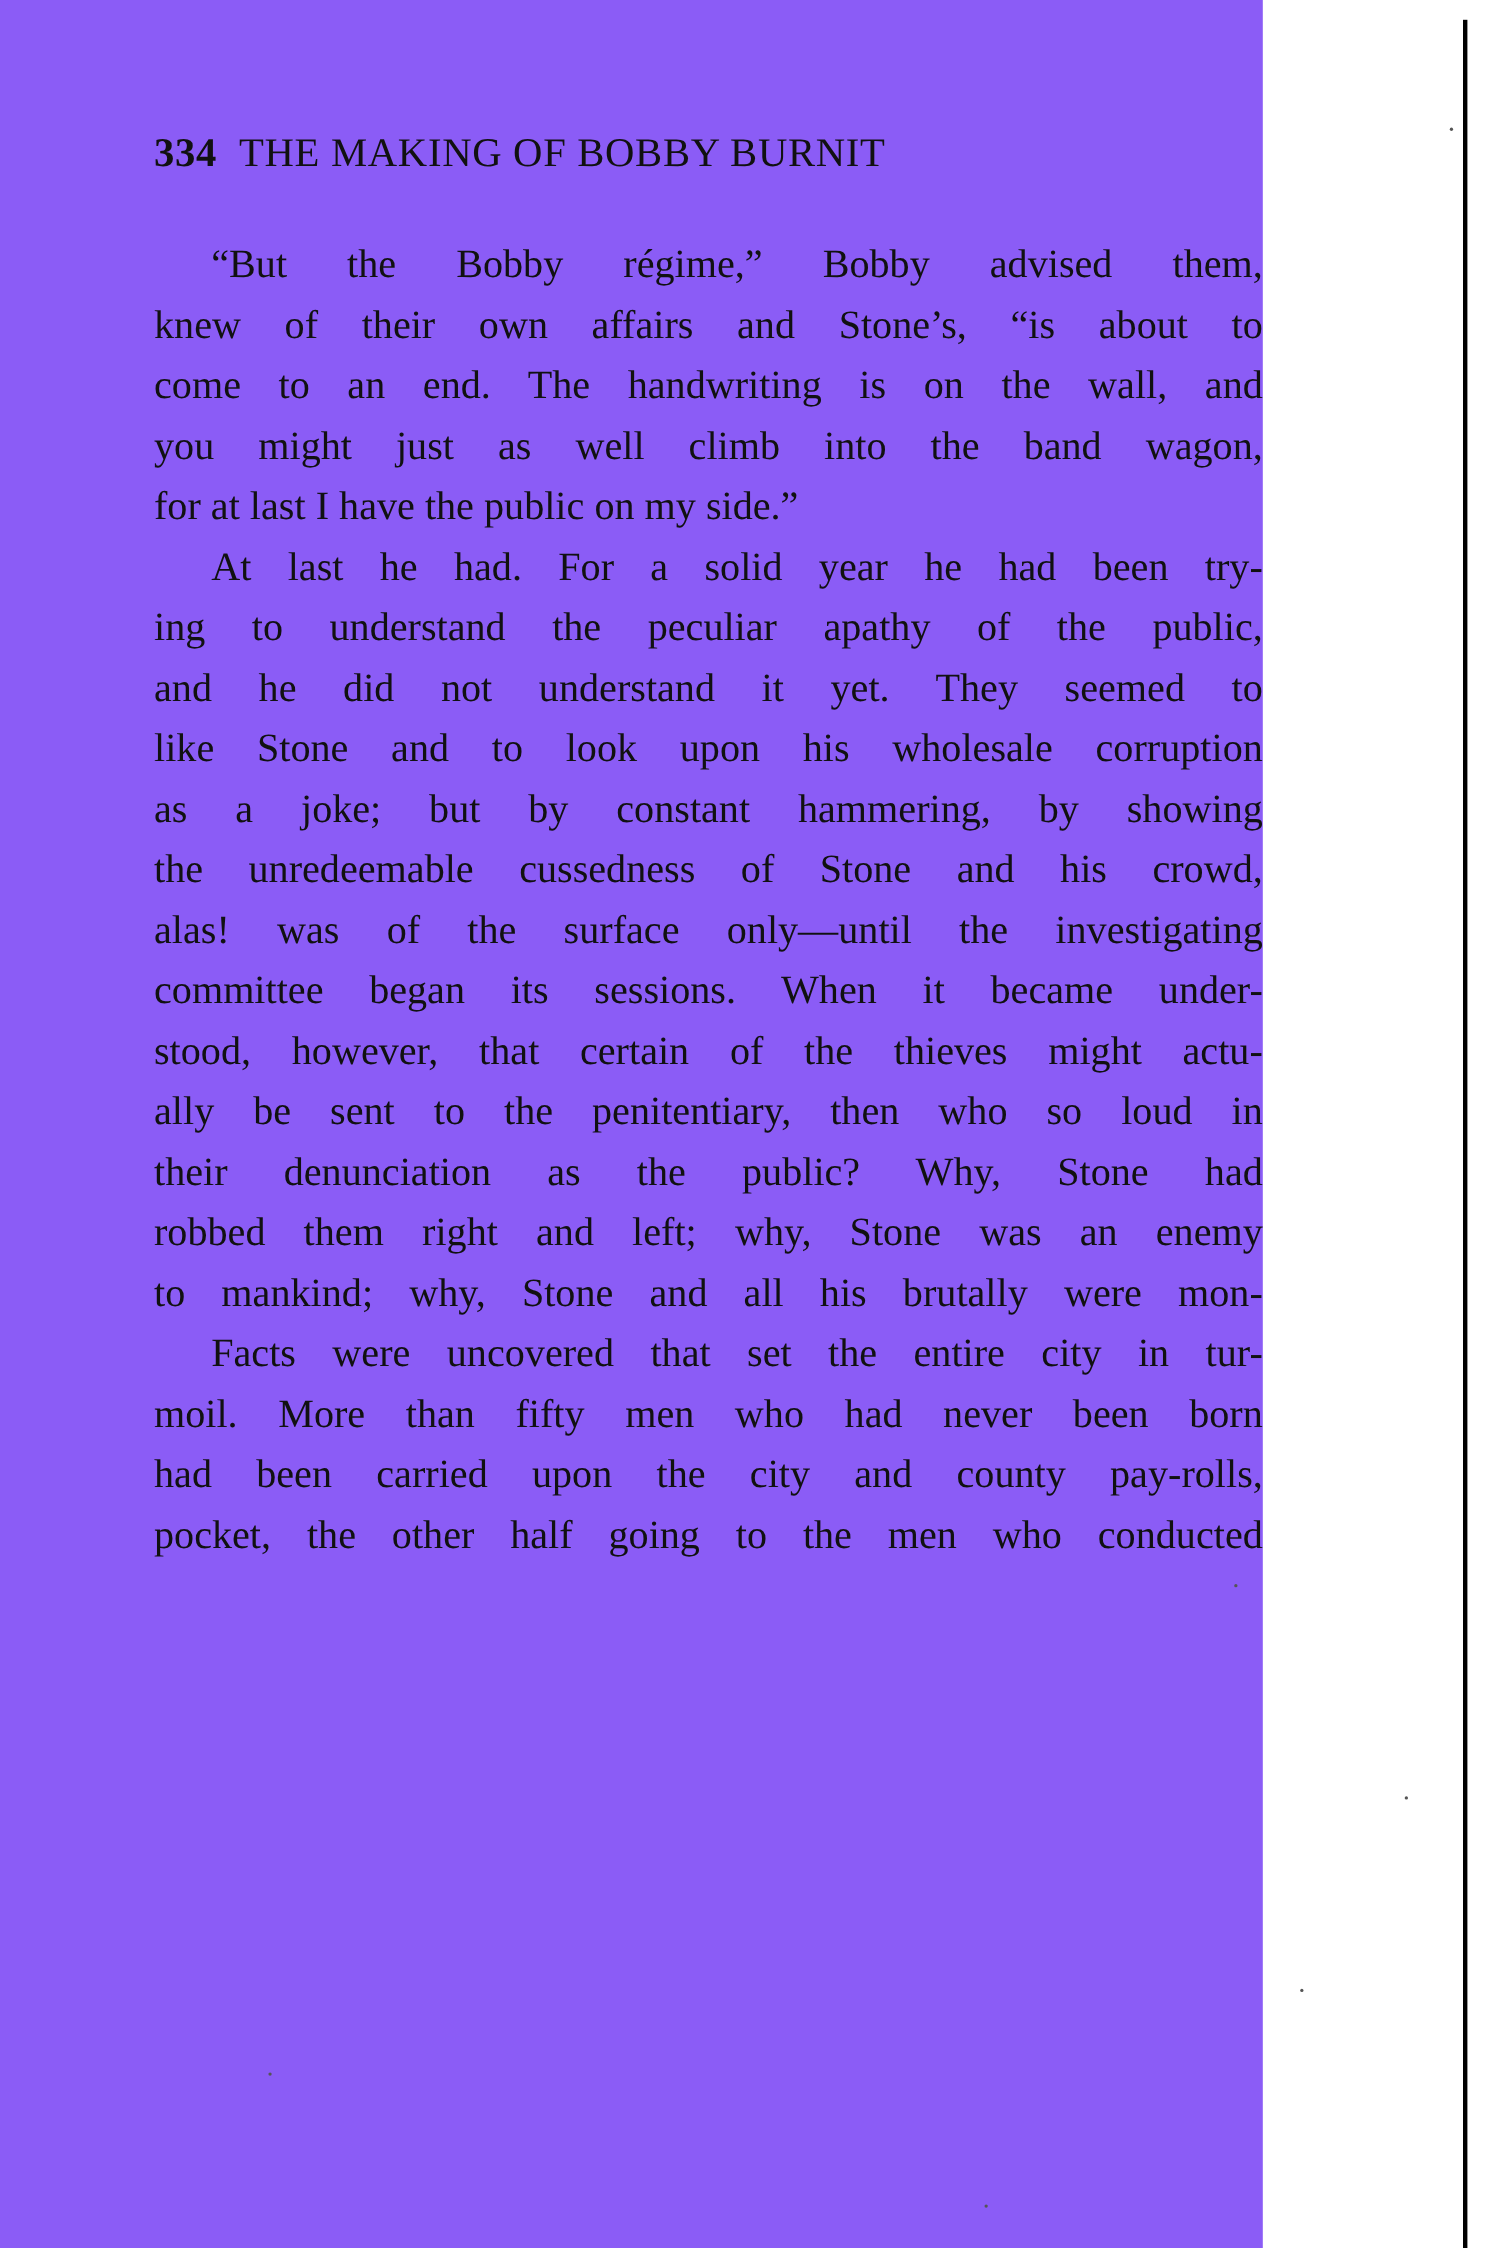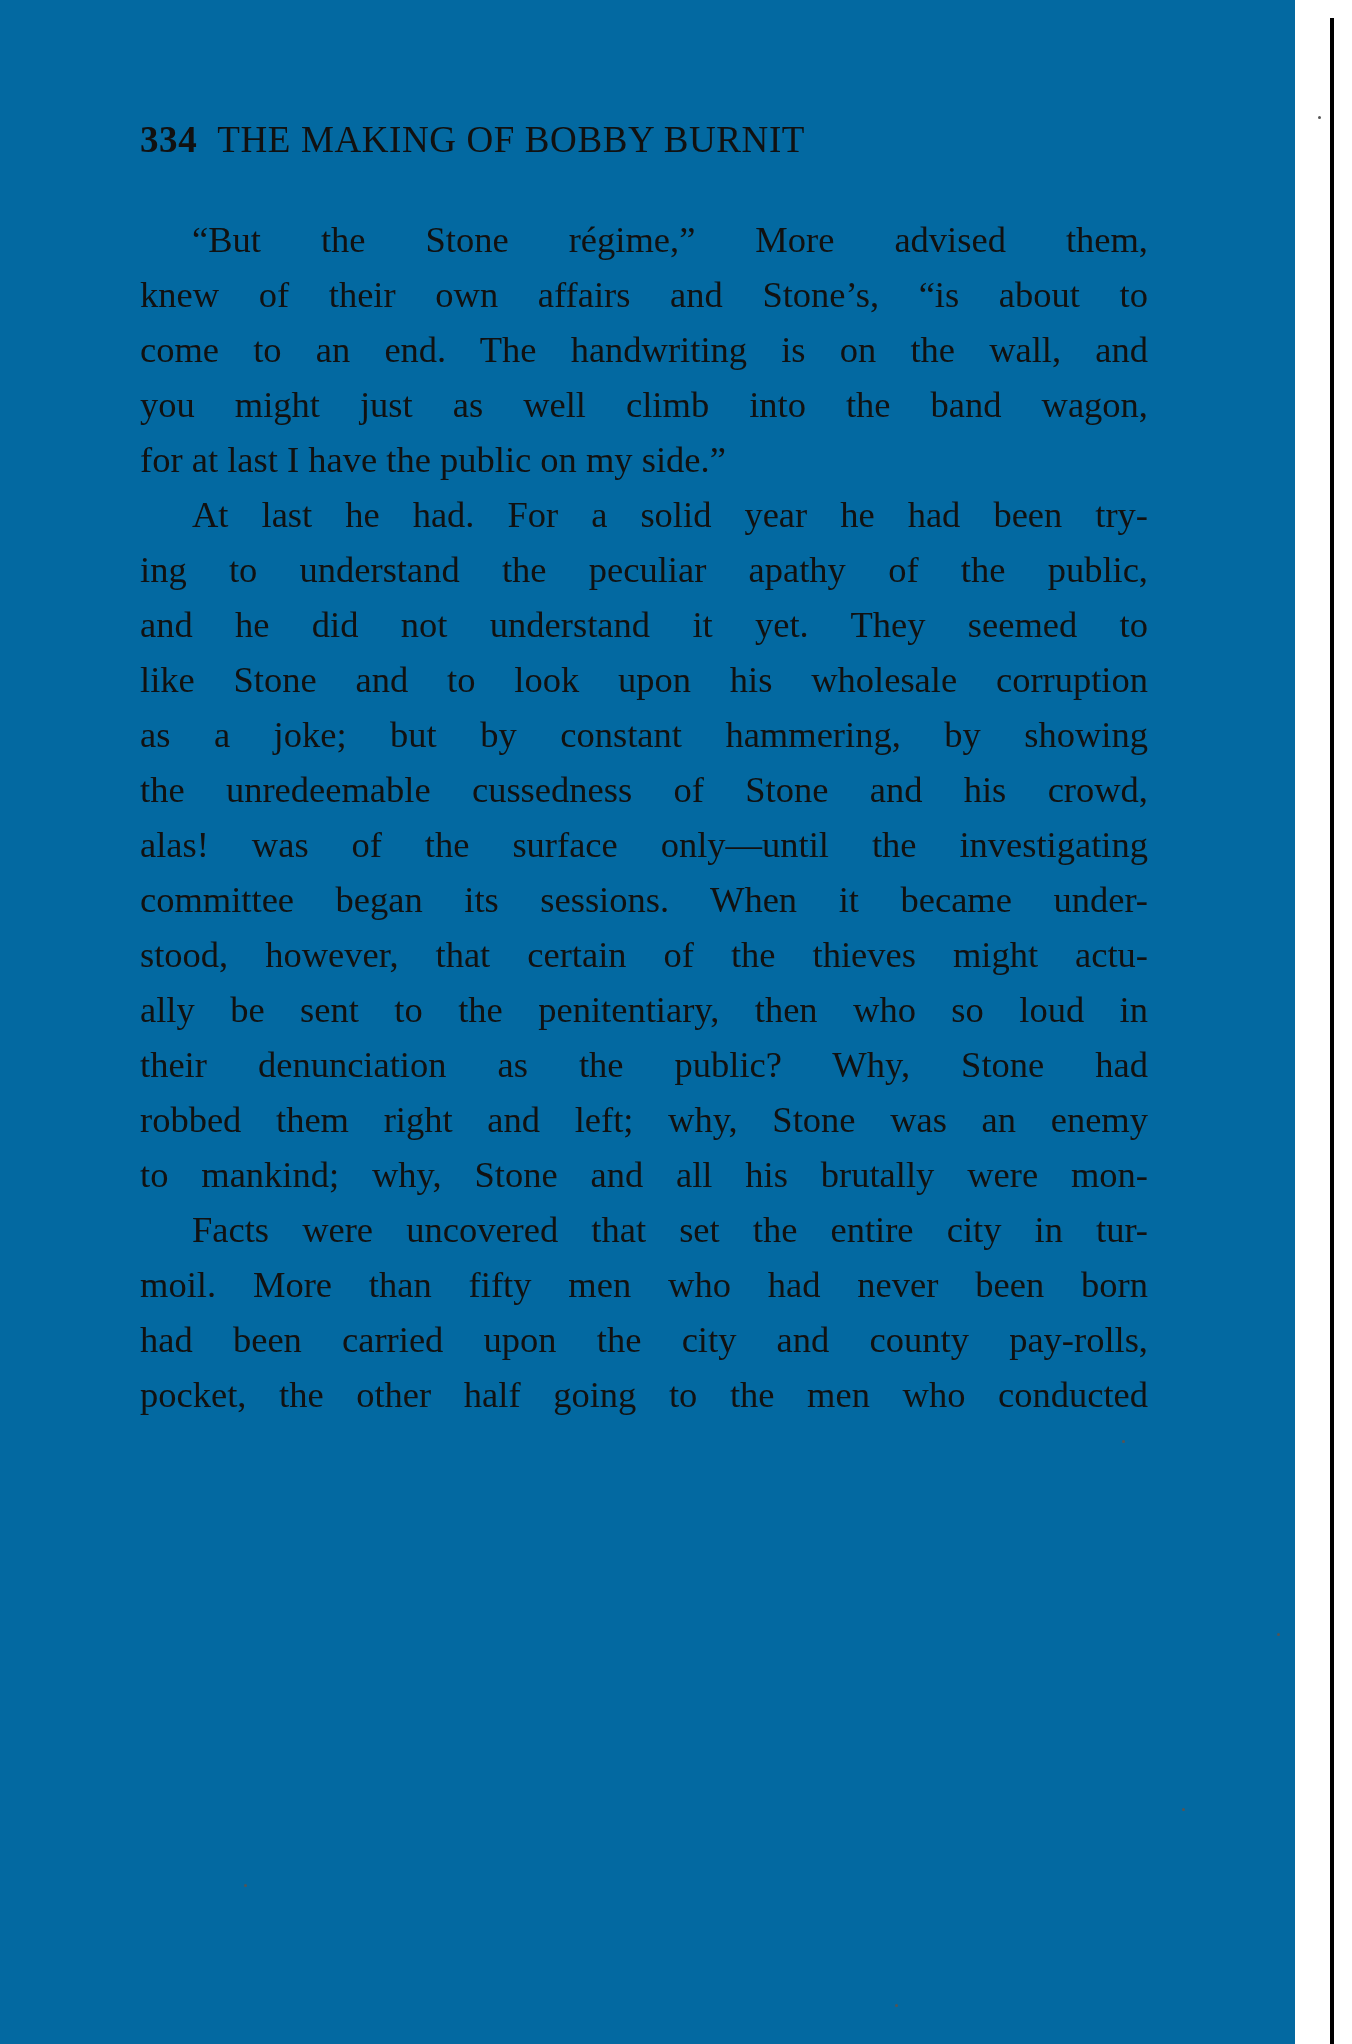--- a/index.html
+++ b/index.html
@@ -12,23 +12,23 @@
       height: 2044px;
       position: relative;
       overflow: hidden;
       font-family: "Liberation Serif", "DejaVu Serif", serif;
       color: #111111;
     }
     .page {
       position: absolute;
       left: 0;
       top: 0;
-      width: 1295px;
+      width: 1148px;
       height: 2044px;
-      background: #0369a1;
+      background: #8b5cf6;
     }
     .running-head {
       position: absolute;
       left: 140px;
       top: 118px;
       width: 900px;
       height: 48px;
       display: flex;
       align-items: baseline;
       font-size: 37px;
@@ -84,21 +84,21 @@
 
 <div class="page">
 
   <div class="running-head">
     <span class="page-number">334</span>
     <span class="book-title">THE MAKING OF BOBBY BURNIT</span>
   </div>
 
   <div class="text-block">
 
-    <div class="line indent">“But the Stone régime,” More advised them,</div>
+    <div class="line indent">“But the Bobby régime,” Bobby advised them,</div>
     <div class="line">knew of their own affairs and Stone’s, “is about to</div>
     <div class="line">come to an end. The handwriting is on the wall, and</div>
     <div class="line">you might just as well climb into the band wagon,</div>
     <div class="line last">for at last I have the public on my side.”</div>
 
     <div class="line indent">At last he had. For a solid year he had been try-</div>
     <div class="line">ing to understand the peculiar apathy of the public,</div>
     <div class="line">and he did not understand it yet. They seemed to</div>
     <div class="line">like Stone and to look upon his wholesale corruption</div>
     <div class="line">as a joke; but by constant hammering, by showing</div>

